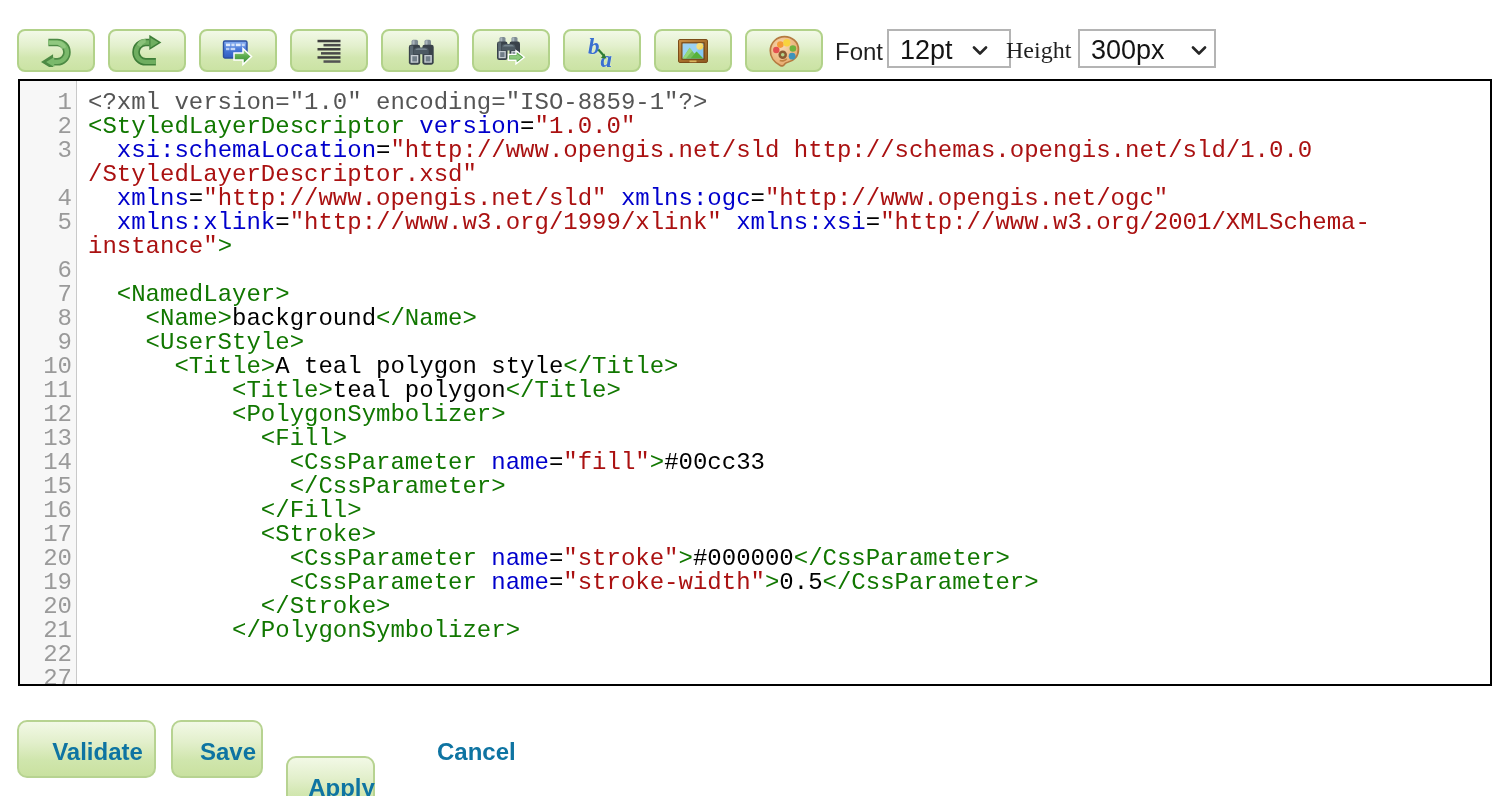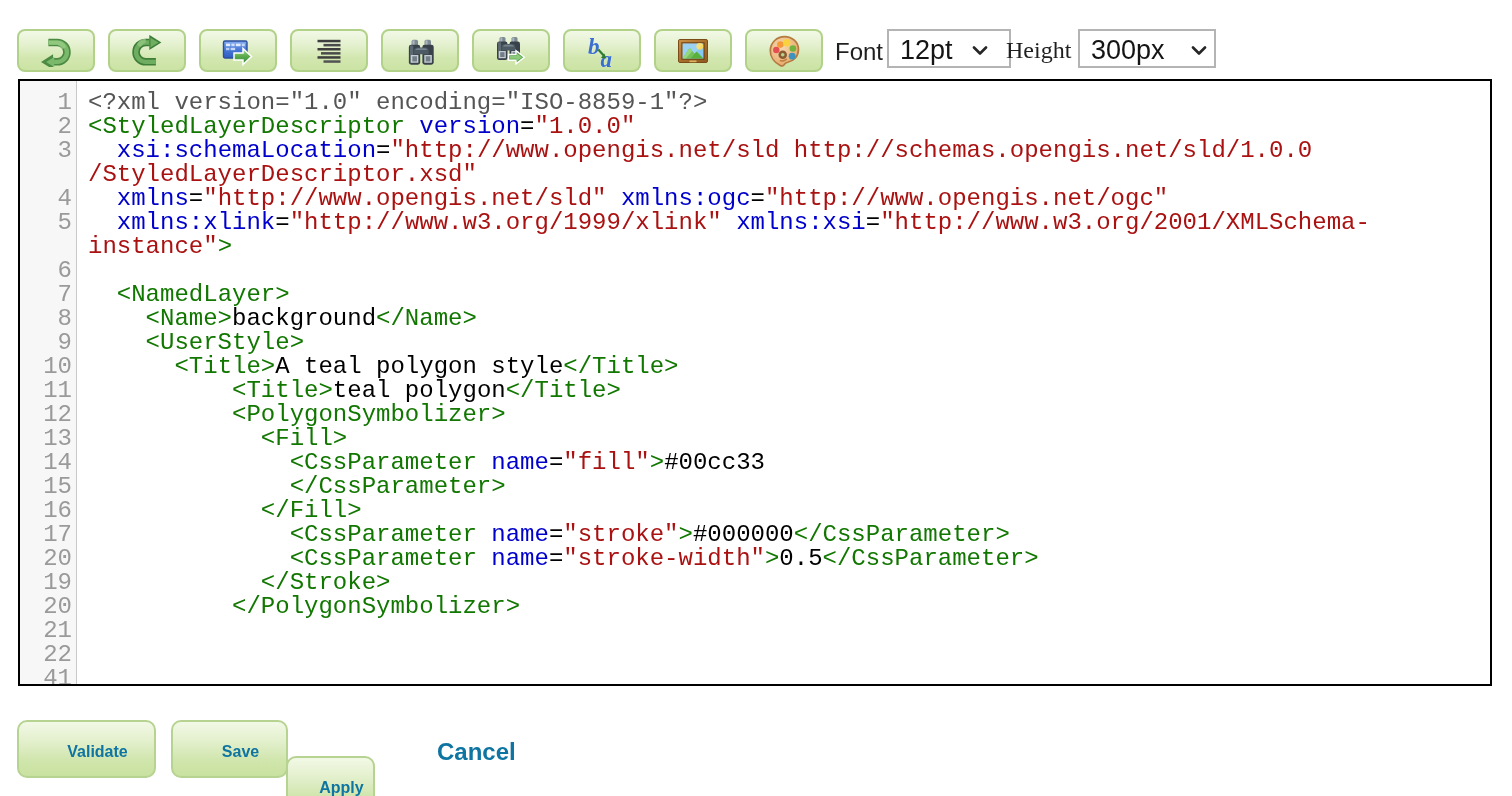--- a/index.html
+++ b/index.html
@@ -13,21 +13,21 @@
 .sel svg { position:absolute; top:15px; }
 .ed { position:absolute; left:18px; top:79px; width:1474px; height:607px; border:2px solid #000; background:#fff; overflow:hidden; }
 .gutbg { position:absolute; left:0; top:0; width:57px; height:100%; background:#f7f7f7; border-right:1px solid #c9c9c9; }
 .gut { position:absolute; left:0; top:10px; width:52px; text-align:right; font-family:"Liberation Mono",monospace; font-size:24px; color:#9a9a9a; }
 .gn { height:24px; line-height:24px; }
 .code { position:absolute; left:68px; top:10px; font-family:"Liberation Mono",monospace; font-size:24px; color:#000; }
 .cl { height:24px; line-height:24px; white-space:pre; }
 .m { color:#555; } .t { color:#117700; } .a { color:#0000cc; } .s { color:#aa1111; }
 .gbtn { position:absolute; top:720px; height:58px; border:2px solid #b7d391; border-radius:10px;
   background:linear-gradient(180deg,#f2f9e6 0%,#e2efcb 38%,#d0e6ad 70%,#c9e1a0 100%);
-  font-size:16px; font-weight:bold; color:#0e74a2; display:flex; align-items:center; justify-content:center; padding-top:6px;padding-left:22px; }
+  font-size:24px; font-weight:bold; color:#0e74a2; display:flex; align-items:center; justify-content:center; padding-top:6px;padding-left:22px; }
 .cancel { position:absolute; top:720px; height:58px; font-size:24px; font-weight:bold; color:#0e74a2; display:flex; align-items:center; padding-top:6px;text-align:right; }
 </style>
 </head>
 <body>
 <div class="tbtn" style="left:17px;">
     <svg width="32" height="32" viewBox="0 0 32 32">
 <g transform="translate(16 16) scale(1.27) translate(-16 -16)">
 <path d="M10 9.3 H17 A7.6 7.6 0 1 1 17 24.5 H13.5" fill="none" stroke="#4c8a44" stroke-width="6"></path>
 <path d="M10 9.3 H17 A7.6 7.6 0 1 1 17 24.5 H13.5" fill="none" stroke="#7ab96b" stroke-width="3.4"></path>
 <path d="M10.2 8 H17 A7.6 7.6 0 0 1 24 13 L21 14.5 A7.6 7.6 0 0 0 17 11 H10.2 Z" fill="#96cc85" opacity="0.8"></path>
@@ -206,43 +206,44 @@
       <div class="gn">13</div>
       <div class="gn">14</div>
       <div class="gn">15</div>
       <div class="gn">16</div>
       <div class="gn">17</div>
       <div class="gn">20</div>
       <div class="gn">19</div>
       <div class="gn">20</div>
       <div class="gn">21</div>
       <div class="gn">22</div>
-      <div class="gn">41</div>
+      <div class="gn">27</div>
   </div>
   <div class="code">
       <div class="cl"><span class="m">&lt;?xml version="1.0" encoding="ISO-8859-1"?&gt;</span></div>
       <div class="cl"><span class="t">&lt;StyledLayerDescriptor</span> <span class="a">version</span>=<span class="s">"1.0.0"</span></div>
       <div class="cl">  <span class="a">xsi:schemaLocation</span>=<span class="s">"http://www.opengis.net/sld http://schemas.opengis.net/sld/1.0.0</span></div>
       <div class="cl"><span class="s">/StyledLayerDescriptor.xsd"</span></div>
       <div class="cl">  <span class="a">xmlns</span>=<span class="s">"http://www.opengis.net/sld"</span> <span class="a">xmlns:ogc</span>=<span class="s">"http://www.opengis.net/ogc"</span></div>
       <div class="cl">  <span class="a">xmlns:xlink</span>=<span class="s">"http://www.w3.org/1999/xlink"</span> <span class="a">xmlns:xsi</span>=<span class="s">"http://www.w3.org/2001/XMLSchema-</span></div>
       <div class="cl"><span class="s">instance"</span><span class="t">&gt;</span></div>
       <div class="cl">&nbsp;</div>
       <div class="cl">  <span class="t">&lt;NamedLayer&gt;</span></div>
       <div class="cl">    <span class="t">&lt;Name&gt;</span>background<span class="t">&lt;/Name&gt;</span></div>
       <div class="cl">    <span class="t">&lt;UserStyle&gt;</span></div>
       <div class="cl">      <span class="t">&lt;Title&gt;</span>A teal polygon style<span class="t">&lt;/Title&gt;</span></div>
       <div class="cl">          <span class="t">&lt;Title&gt;</span>teal polygon<span class="t">&lt;/Title&gt;</span></div>
       <div class="cl">          <span class="t">&lt;PolygonSymbolizer&gt;</span></div>
       <div class="cl">            <span class="t">&lt;Fill&gt;</span></div>
       <div class="cl">              <span class="t">&lt;CssParameter</span> <span class="a">name</span>=<span class="s">"fill"</span><span class="t">&gt;</span>#00cc33</div>
       <div class="cl">              <span class="t">&lt;/CssParameter&gt;</span></div>
       <div class="cl">            <span class="t">&lt;/Fill&gt;</span></div>
+      <div class="cl">            <span class="t">&lt;Stroke&gt;</span></div>
       <div class="cl">              <span class="t">&lt;CssParameter</span> <span class="a">name</span>=<span class="s">"stroke"</span><span class="t">&gt;</span>#000000<span class="t">&lt;/CssParameter&gt;</span></div>
       <div class="cl">              <span class="t">&lt;CssParameter</span> <span class="a">name</span>=<span class="s">"stroke-width"</span><span class="t">&gt;</span>0.5<span class="t">&lt;/CssParameter&gt;</span></div>
       <div class="cl">            <span class="t">&lt;/Stroke&gt;</span></div>
       <div class="cl">          <span class="t">&lt;/PolygonSymbolizer&gt;</span></div>
   </div>
 </div>
 <div class="gbtn" style="left:17px; width:139px;">Validate</div>
-<div class="gbtn" style="left:171px; width:117px;">Save</div>
+<div class="gbtn" style="left:171px; width:92px;">Save</div>
 <div class="gbtn" style="left:286px; width:89px;margin-top:36px;">Apply</div>
 <div class="cancel" style="left:437px;">Cancel</div>
 
 </body></html>

